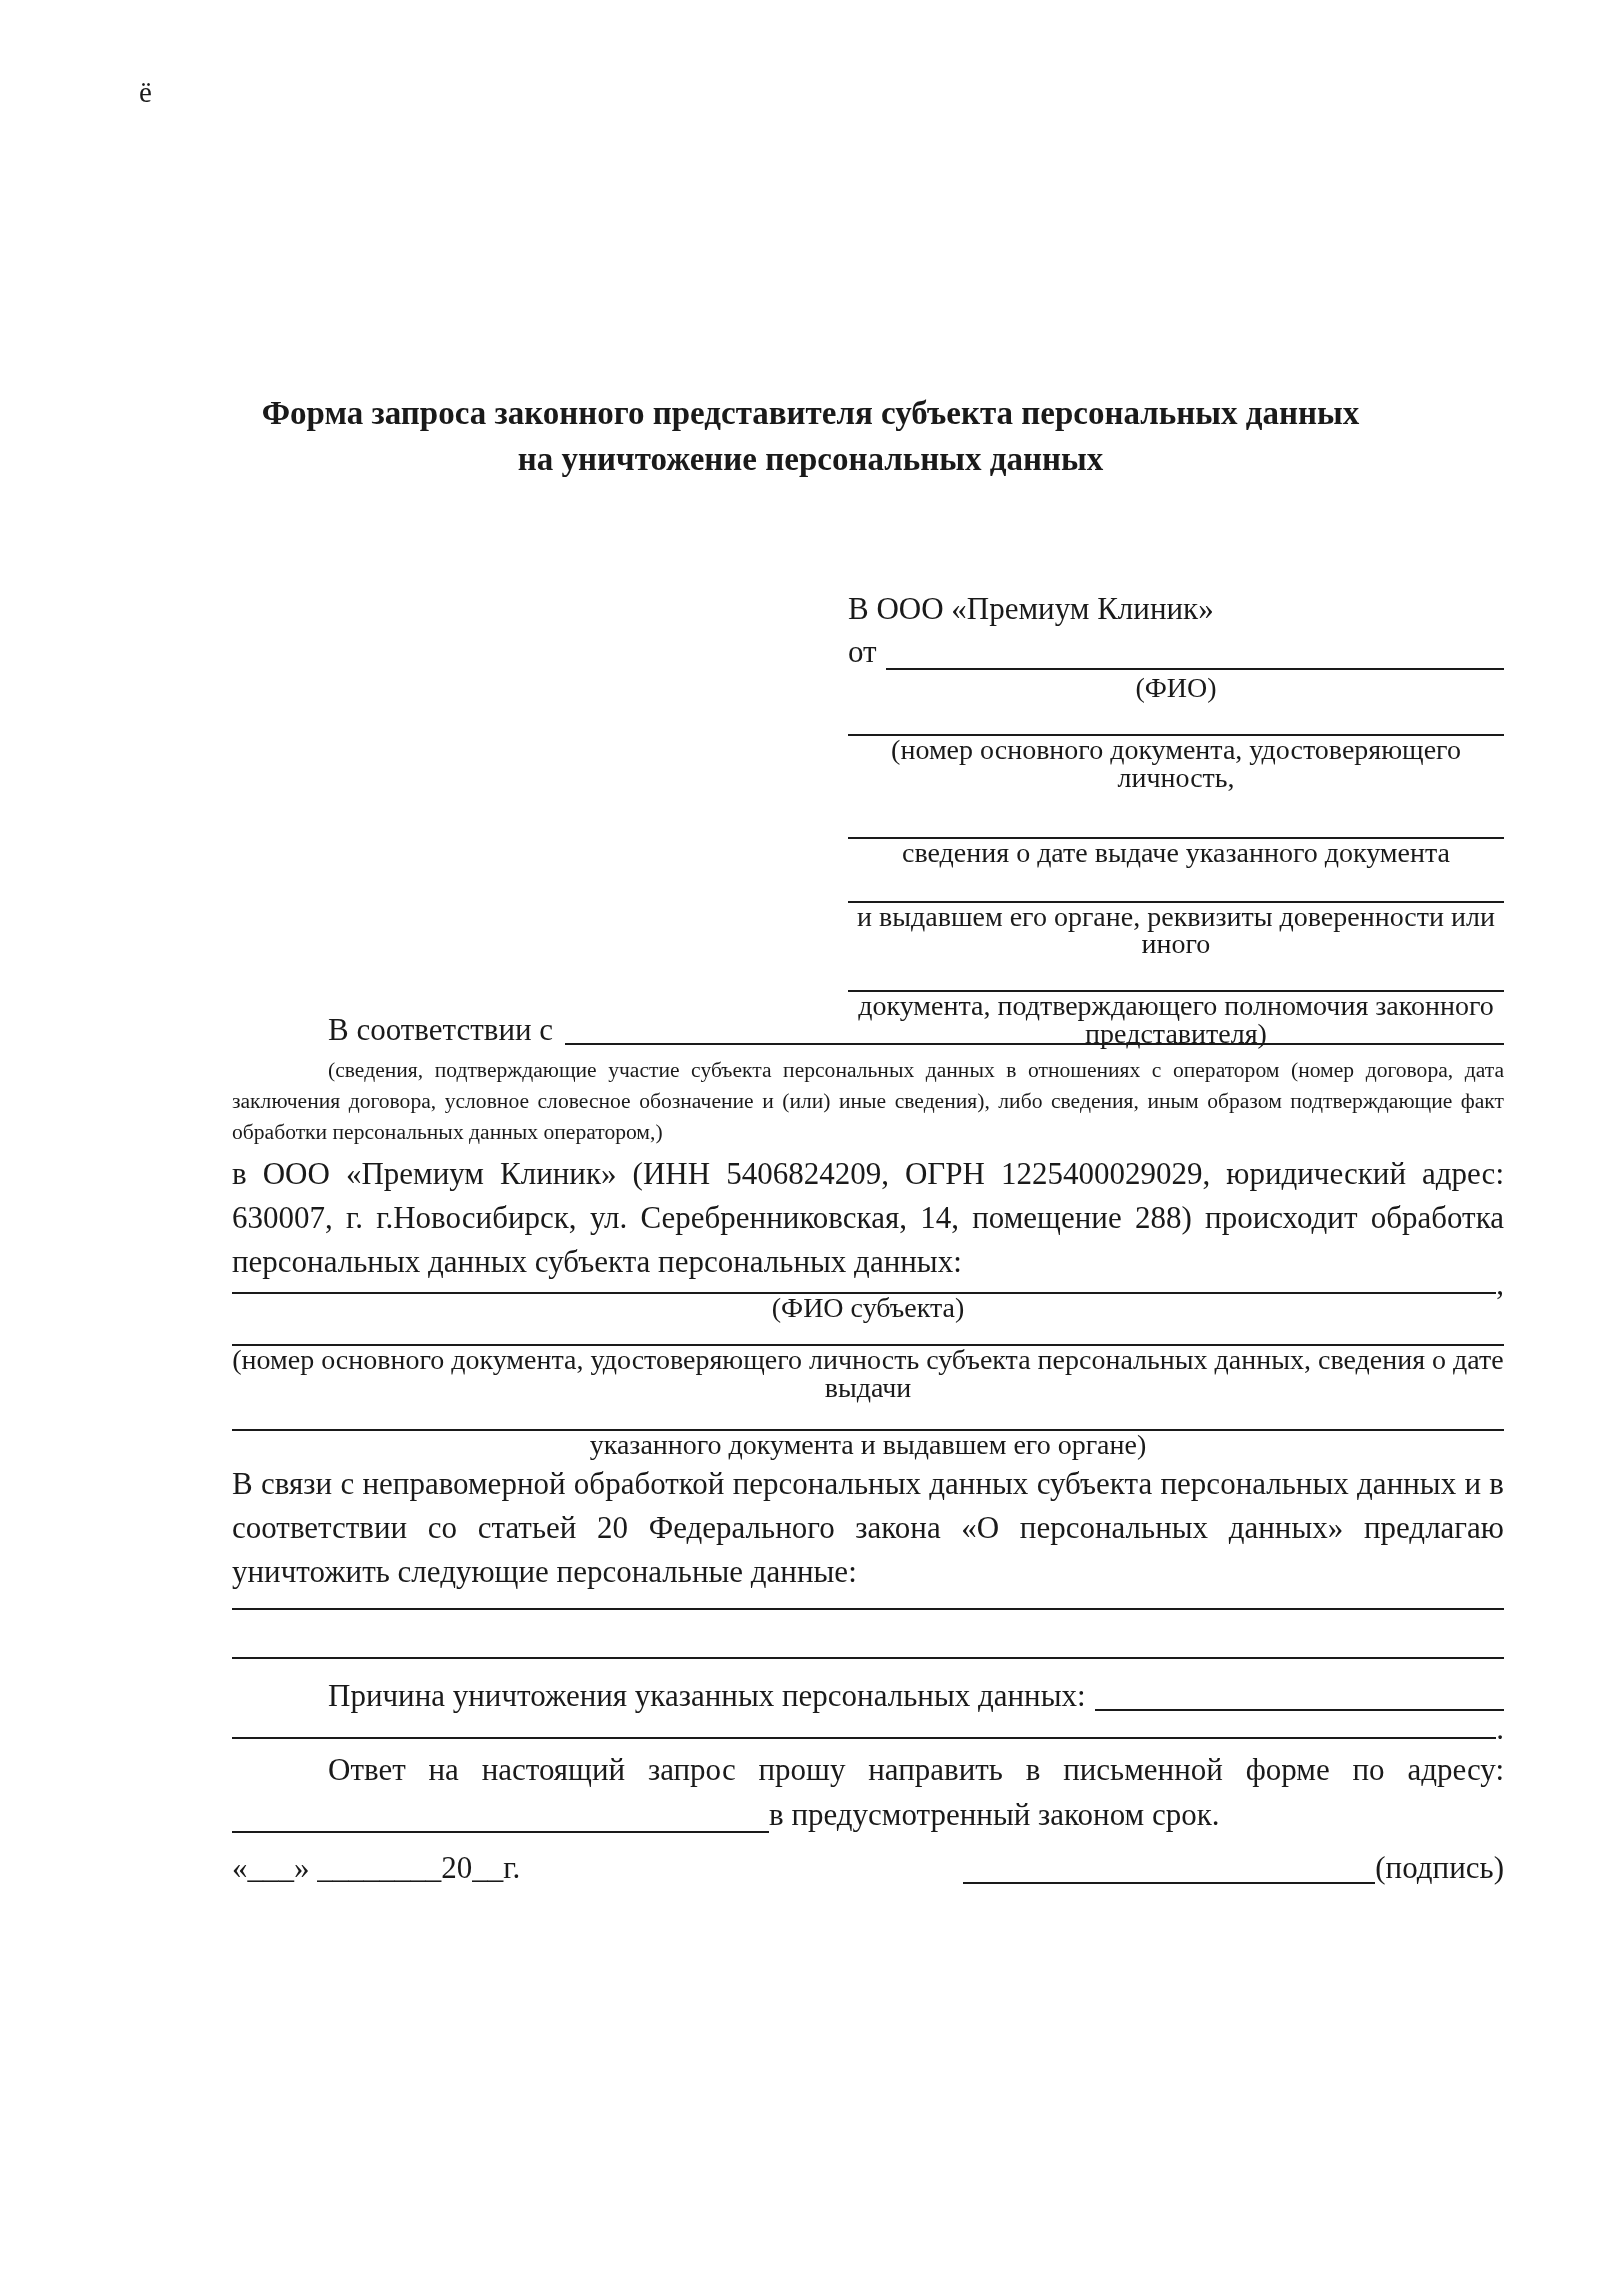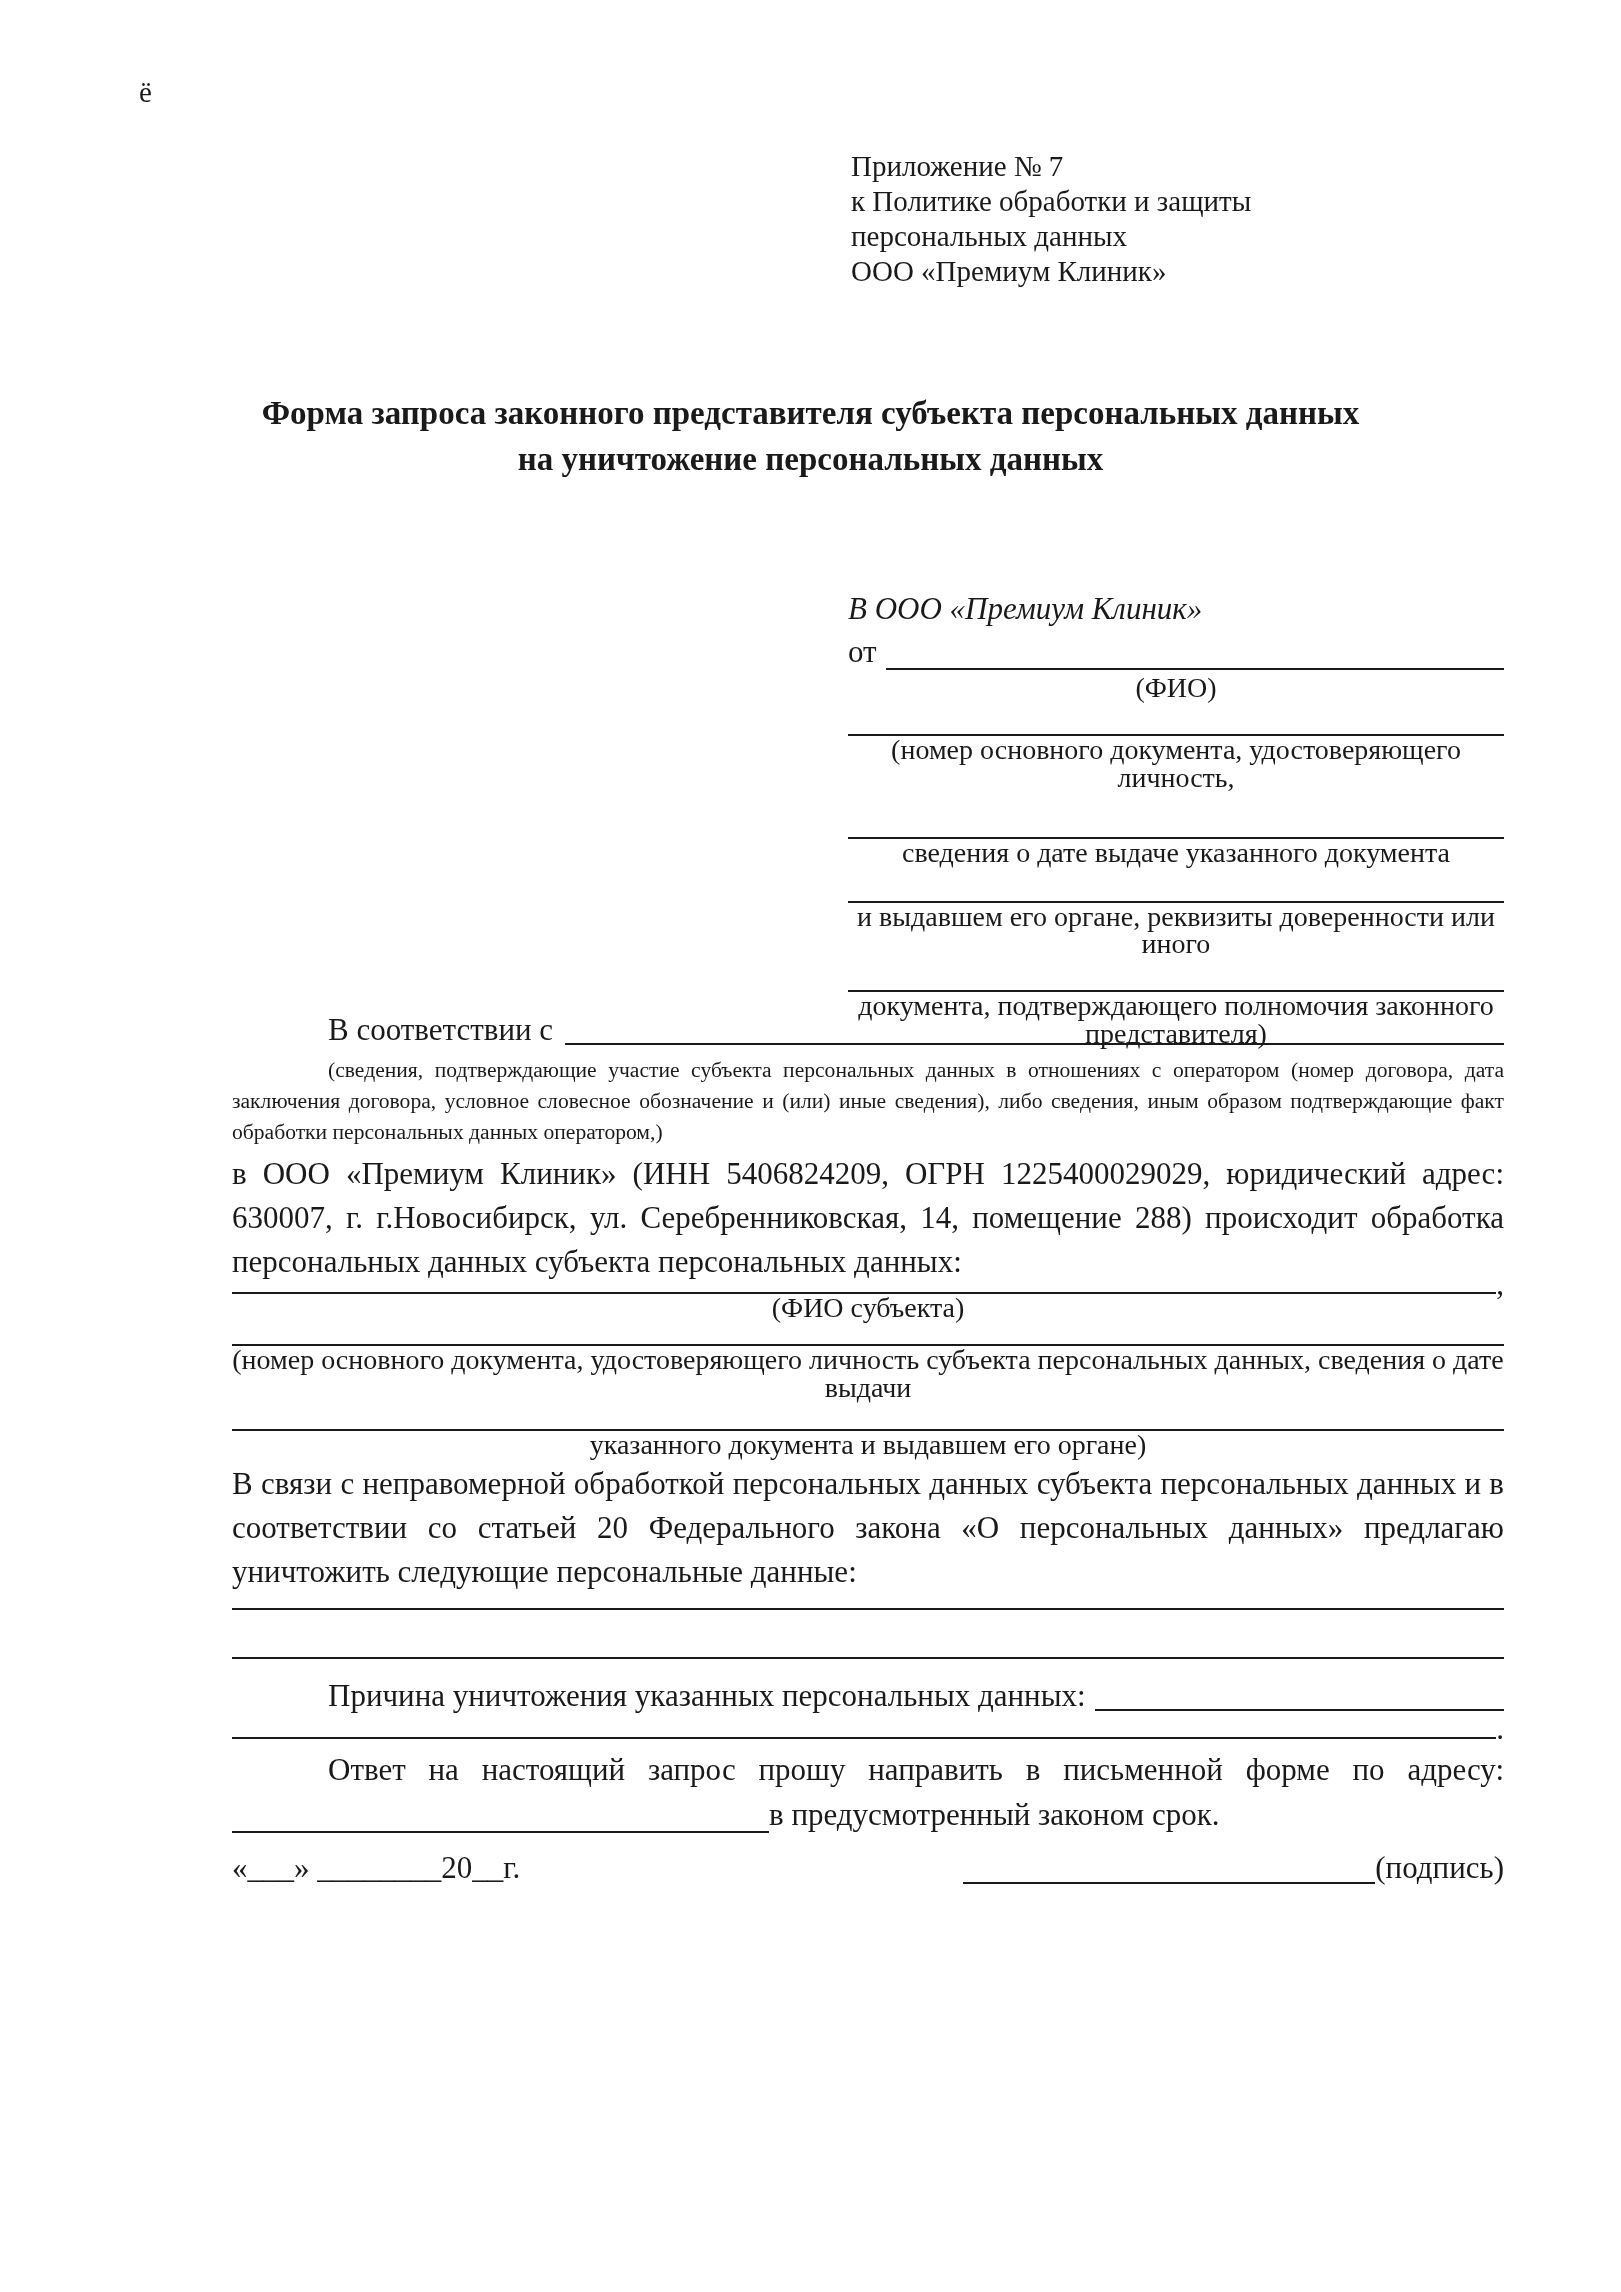--- a/index.html
+++ b/index.html
@@ -9,21 +9,21 @@
     background:#ffffff;
     font-family:"Liberation Serif","DejaVu Serif",serif;
     color:#1a1a1a;
     overflow:hidden;
   }
   .content{position:absolute;left:232px;width:1272px;top:0;}
   .stray{position:absolute;left:139px;top:76px;font-size:29px;}
   .sec-appendix{position:absolute;left:851px;top:149px;font-size:29px;line-height:35px;}
   .sec-title{position:absolute;left:0;right:0;top:390px;text-align:center;font-weight:bold;font-size:33px;line-height:46px;}
   .sec-addressee{position:absolute;left:616px;right:0;top:588px;font-size:31px;}
-  .to-line{height:41px;line-height:41px;font-style:italic;}
+  .to-line{height:41px;line-height:41px;}
   .row{display:flex;align-items:stretch;}
   .from-row{height:45px;line-height:45px;justify-content:center;}
   .blankfill{flex:1;border-bottom:2.9px solid #1a1a1a;margin-bottom:3.9px;}
   .from-row .blankfill{margin-left:9.8px;}
   .caption{font-size:28px;line-height:27.4px;text-align:center;}
   .addr-blank{border-bottom:2.9px solid #1a1a1a;}
   .ab1{height:33px;} .ab2{height:46px;} .ab3{height:34px;} .ab4{height:33px;}
   .sec-main{position:absolute;left:0;right:0;top:1008px;font-size:31px;}
   .accordance-row{height:43px;line-height:43px;}
   .lead-indent{margin-left:96px;}
@@ -47,26 +47,20 @@
   .sig-wrap{display:flex;align-items:stretch;margin-top:36px;}
   .sig-blank{width:412px;border-bottom:2.9px solid #1a1a1a;margin-bottom:5.9px;}
 </style>
 </head>
 <body>
 
 <div class="page">
 
   <span class="stray">ё</span>
 
-  <div class="sec-appendix">
-    <div>Приложение № 7</div>
-    <div>к Политике обработки и защиты</div>
-    <div>персональных данных</div>
-    <div>ООО «Премиум Клиник»</div>
-  </div>
 
   <div class="sec-title">
     <div>Форма запроса законного представителя субъекта персональных данных</div>
     <div>на уничтожение персональных данных</div>
   </div>
 
   <div class="content">
 
     <div class="sec-addressee">
       <div class="to-line">В ООО «Премиум Клиник»</div>

